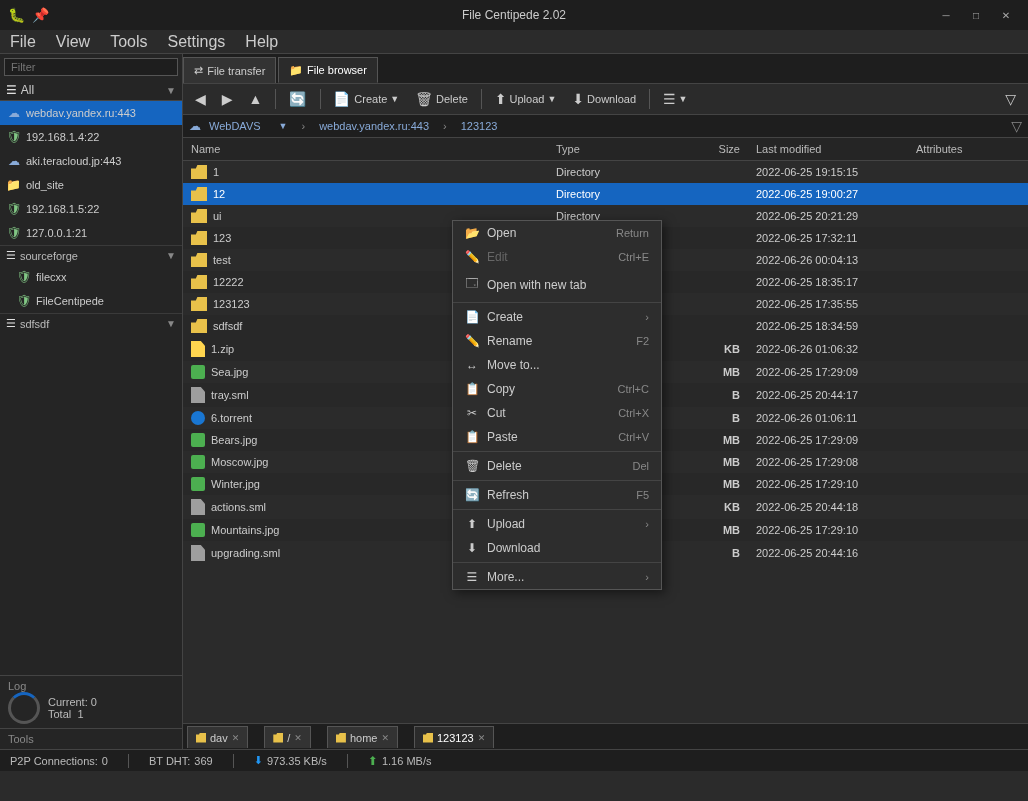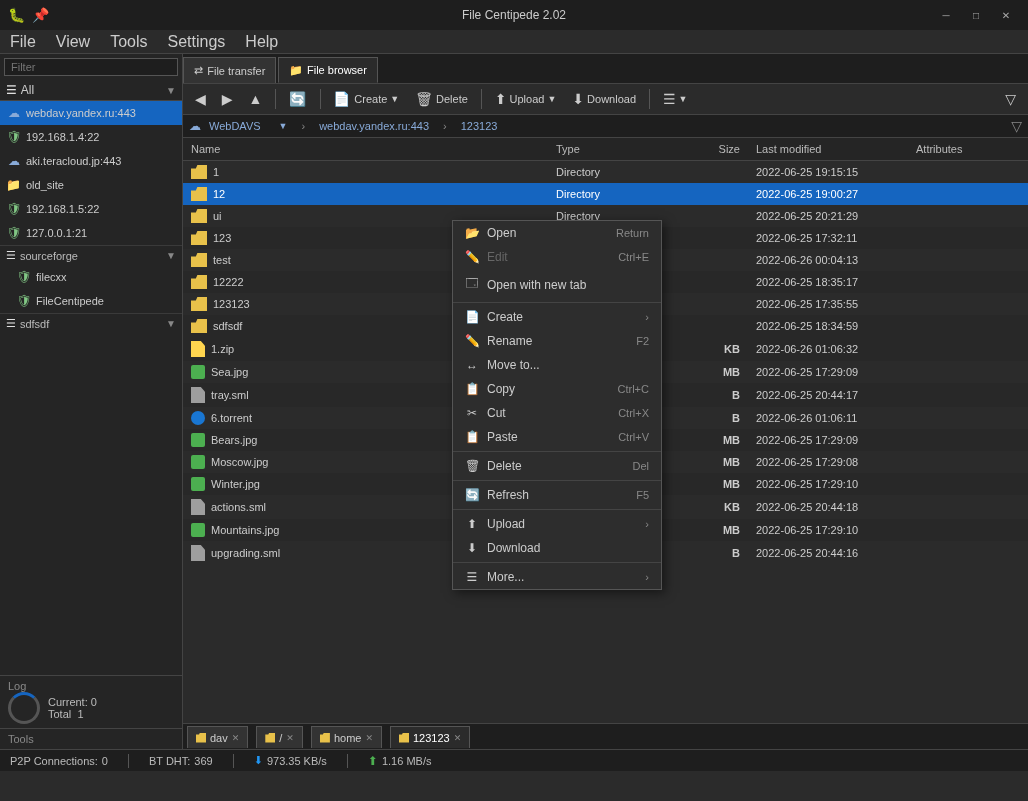--- a/index.html
+++ b/index.html
@@ -80,21 +80,21 @@
     .file-row.alt { background: #282828; }
     .file-cell { font-size: 11px; color: #ccc; padding: 2px 8px; overflow: hidden; text-overflow: ellipsis; white-space: nowrap; }
     .file-cell.name { flex: 1; min-width: 300px; display: flex; align-items: center; gap: 6px; }
     .file-cell.type { width: 120px; margin-left: 20px; }
     .file-cell.size { width: 80px; text-align: right; font-weight: bold; }
     .file-cell.modified { width: 160px; }
     .file-cell.attrs { width: 120px; }
     .file-row.selected .file-cell { color: #fff; }
 
     
-    #bottom-tabs { display: flex; background: #1e1e1e; border-top: 1px solid #444; height: 26px; align-items: flex-start; padding-top: 2px; padding-left: 4px; gap: 8px; }
+    #bottom-tabs { display: flex; background: #1e1e1e; border-top: 1px solid #444; height: 26px; align-items: flex-start; padding-top: 2px; padding-left: 4px; gap: 16px; }
     .btab { display: flex; align-items: center; padding: 2px 8px; background: #333; border: 1px solid #555; border-bottom: none; cursor: pointer; gap: 4px; font-size: 11px; color: #ccc; height: 22px; }
     .btab.active { background: #2b2b2b; color: #fff; }
     .btab-icon { width: 10px; height: 10px; background: #e8c14a; clip-path: polygon(0 20%, 30% 20%, 40% 0%, 100% 0%, 100% 100%, 0 100%); }
     .btab-close { font-size: 9px; color: #888; cursor: pointer; }
 
     
     #status-bar { height: 22px; background: #1e1e1e; border-top: 1px solid #444; display: flex; align-items: center; padding: 8px 10px; gap: 20px; }
     .status-item { font-size: 11px; color: #bbb; display: flex; align-items: center; gap: 4px; }
     .status-sep { width: 1px; height: 14px; background: #555; }
     .status-icon { font-size: 12px; color: #4caf50; }

